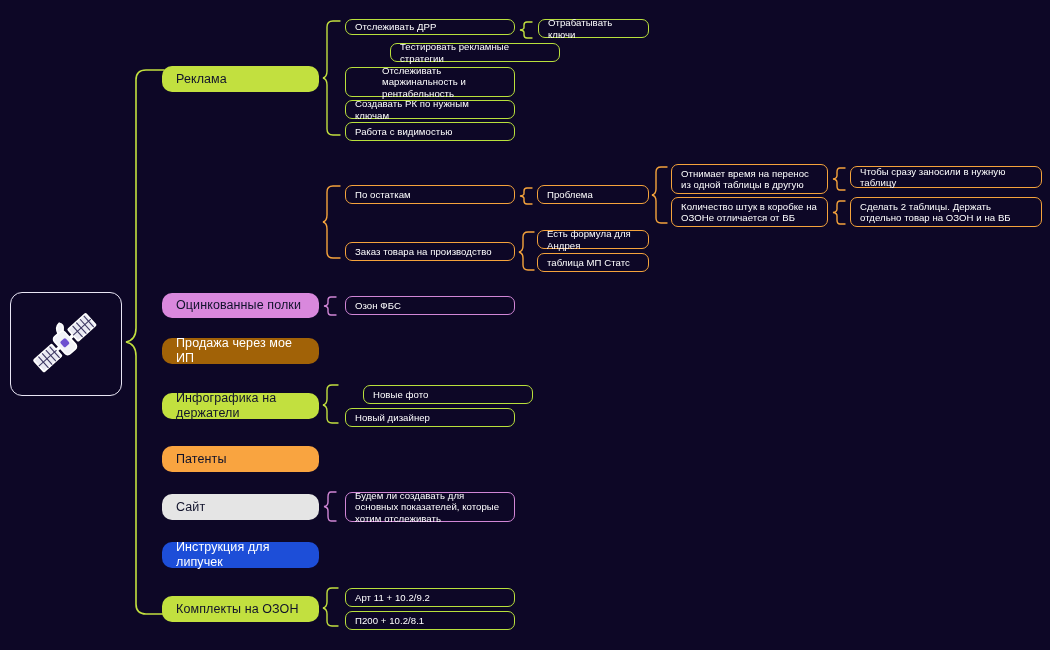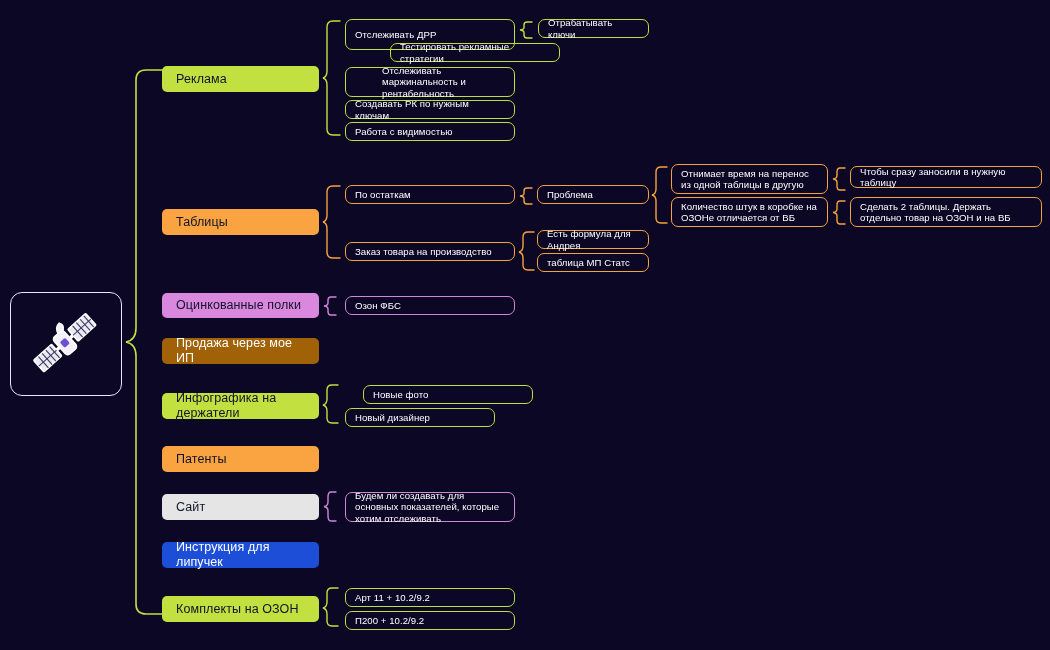--- a/index.html
+++ b/index.html
@@ -21,21 +21,21 @@
   }
   .node span { display: block; }
 
   
   .pill {
     padding: 7px 14px;
     color: #10122b;
     font-size: 12.5px;
     font-weight: 400;
     letter-spacing: .1px;
-    border-radius: 5px;
+    border-radius: 10px;
   }
 
   
   .box {
     padding: 4px 9px;
     background: transparent;
     border: 1.4px solid;
     border-radius: 7px;
     color: #ffffff;
     font-size: 9.6px;
@@ -102,23 +102,20 @@
   <div class="brace" style="left:124px; top:66px;">
     <svg width="44" height="552" viewBox="0 0 44 552">
       <path d="M40 4 H22 Q12 4 12 14 V262 Q12 274 2 276 Q12 278 12 290 V538 Q12 548 22 548 H40" fill="none" stroke="#c2e03f" stroke-width="1.6" stroke-linecap="round"></path>
     </svg>
   </div>
 
   <div class="node pill" style="left:162px; top:66px; width:157px; height:26px; background:#c2e03f;">
     <span>Реклама</span>
   </div>
 
-  <div class="node pill" style="left:162px; top:209px; width:157px; height:26px; background:#f9a440;">
-    <span>Таблицы</span>
-  </div>
 
   <div class="node pill" style="left:162px; top:293px; width:157px; height:25px; background:#d988dd;">
     <span>Оцинкованные полки</span>
   </div>
 
   <div class="node pill" style="left:162px; top:338px; width:157px; height:26px; background:#a16207; color:#ffffff;">
     <span>Продажа через мое ИП</span>
   </div>
 
   <div class="node pill" style="left:162px; top:393px; width:157px; height:26px; background:#c2e03f;">
@@ -140,21 +137,21 @@
   <div class="node pill" style="left:162px; top:596px; width:157px; height:26px; background:#c2e03f;">
     <span>Комплекты на ОЗОН</span>
   </div>
 
   <div class="brace" style="left:322px; top:18px;">
     <svg width="22" height="120" viewBox="0 0 22 120">
       <path d="M18 3 H11 Q5 3 5 9 V53 Q5 59 1 60 Q5 61 5 67 V111 Q5 117 11 117 H18" fill="none" stroke="#c2e03f" stroke-width="1.4" stroke-linecap="round"></path>
     </svg>
   </div>
 
-  <div class="node box lime" style="left:345px; top:19px; width:170px; height:31px;">
+  <div class="node box lime" style="left:345px; top:19px; width:170px; height:16px;">
     <span>Отслеживать ДРР</span>
   </div>
 
   <div class="node box lime" style="left:345px; top:43px; width:170px; height:19px;margin-left:45px;">
     <span>Тестировать рекламные стратегии</span>
   </div>
 
   <div class="node box lime" style="left:345px; top:67px; width:170px; height:30px;padding-left:36px;">
     <span>Отслеживать маржинальность и рентабельность</span>
   </div>
@@ -262,21 +259,21 @@
   <div class="brace" style="left:322px; top:382px;">
     <svg width="20" height="46" viewBox="0 0 20 46">
       <path d="M16 3 H10 Q5 3 5 8 V17 Q5 22 1 23 Q5 24 5 29 V36 Q5 41 10 41 H16" fill="none" stroke="#c2e03f" stroke-width="1.4" stroke-linecap="round"></path>
     </svg>
   </div>
 
   <div class="node box lime" style="left:363px; top:385px; width:170px; height:19px;">
     <span>Новые фото</span>
   </div>
 
-  <div class="node box lime" style="left:345px; top:408px; width:150px; height:19px;">
+  <div class="node box lime" style="left:345px; top:408px; width:170px; height:19px;">
     <span>Новый дизайнер</span>
   </div>
 
   <div class="brace" style="left:322px; top:490px;">
     <svg width="18" height="34" viewBox="0 0 18 34">
       <path d="M14 2 H9 Q6 2 6 7 V12 Q6 16 2 16.5 Q6 17 6 21 V26 Q6 31 9 31 H14" fill="none" stroke="#d186d6" stroke-width="1.4" stroke-linecap="round"></path>
     </svg>
   </div>
 
   <div class="node box pink" style="left:345px; top:492px; width:170px; height:30px;">
@@ -287,16 +284,16 @@
     <svg width="20" height="46" viewBox="0 0 20 46">
       <path d="M16 3 H10 Q5 3 5 8 V17 Q5 22 1 23 Q5 24 5 29 V36 Q5 41 10 41 H16" fill="none" stroke="#c2e03f" stroke-width="1.4" stroke-linecap="round"></path>
     </svg>
   </div>
 
   <div class="node box lime" style="left:345px; top:588px; width:170px; height:19px;">
     <span>Арт 11 + 10.2/9.2</span>
   </div>
 
   <div class="node box lime" style="left:345px; top:611px; width:170px; height:19px;">
-    <span>П200 + 10.2/9.2</span>
+    <span>П200 + 10.2/8.1</span>
   </div>
 
 </div>
 
 </body></html>

